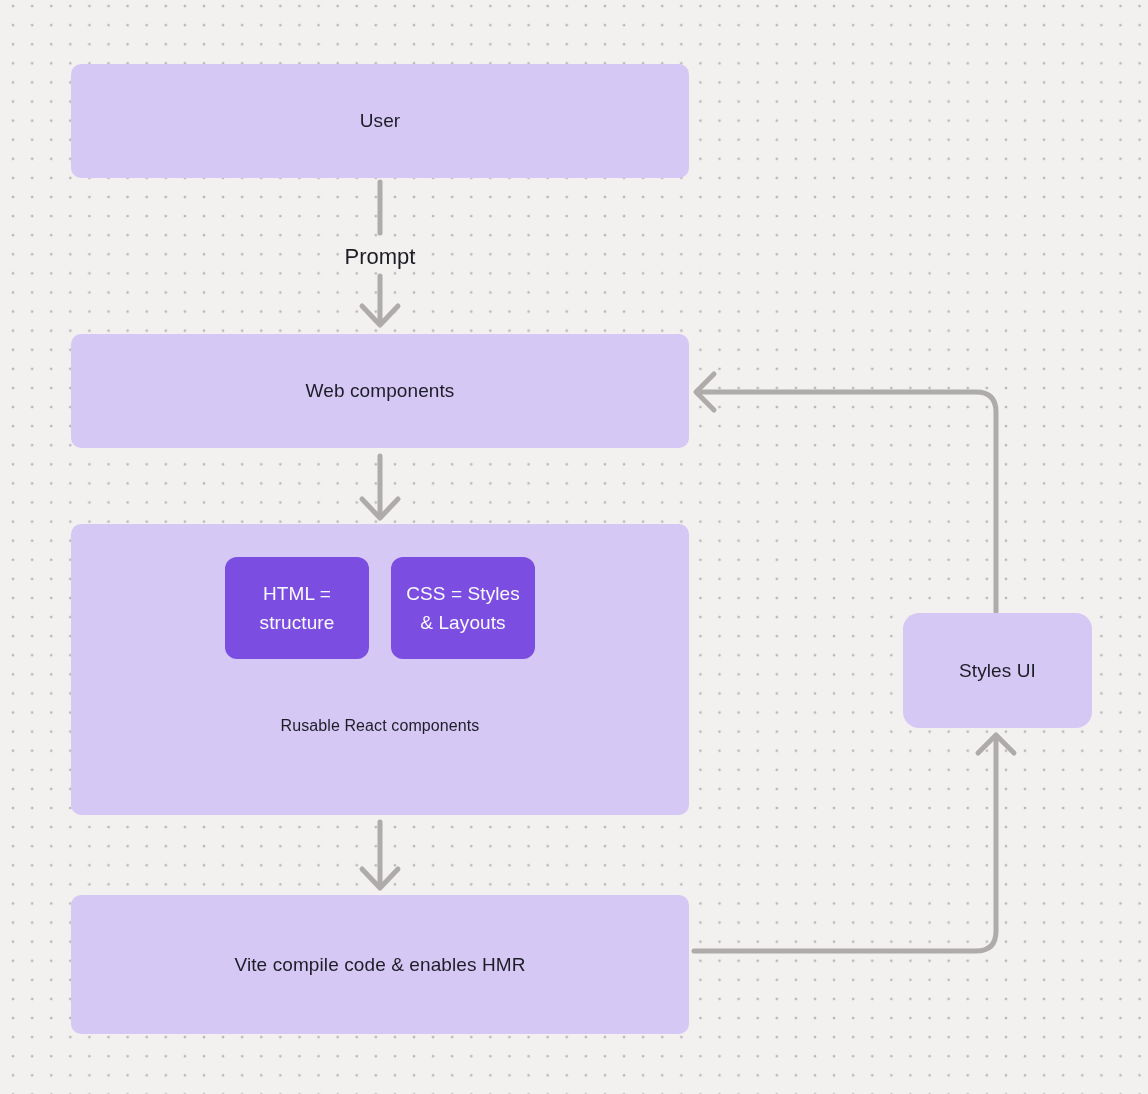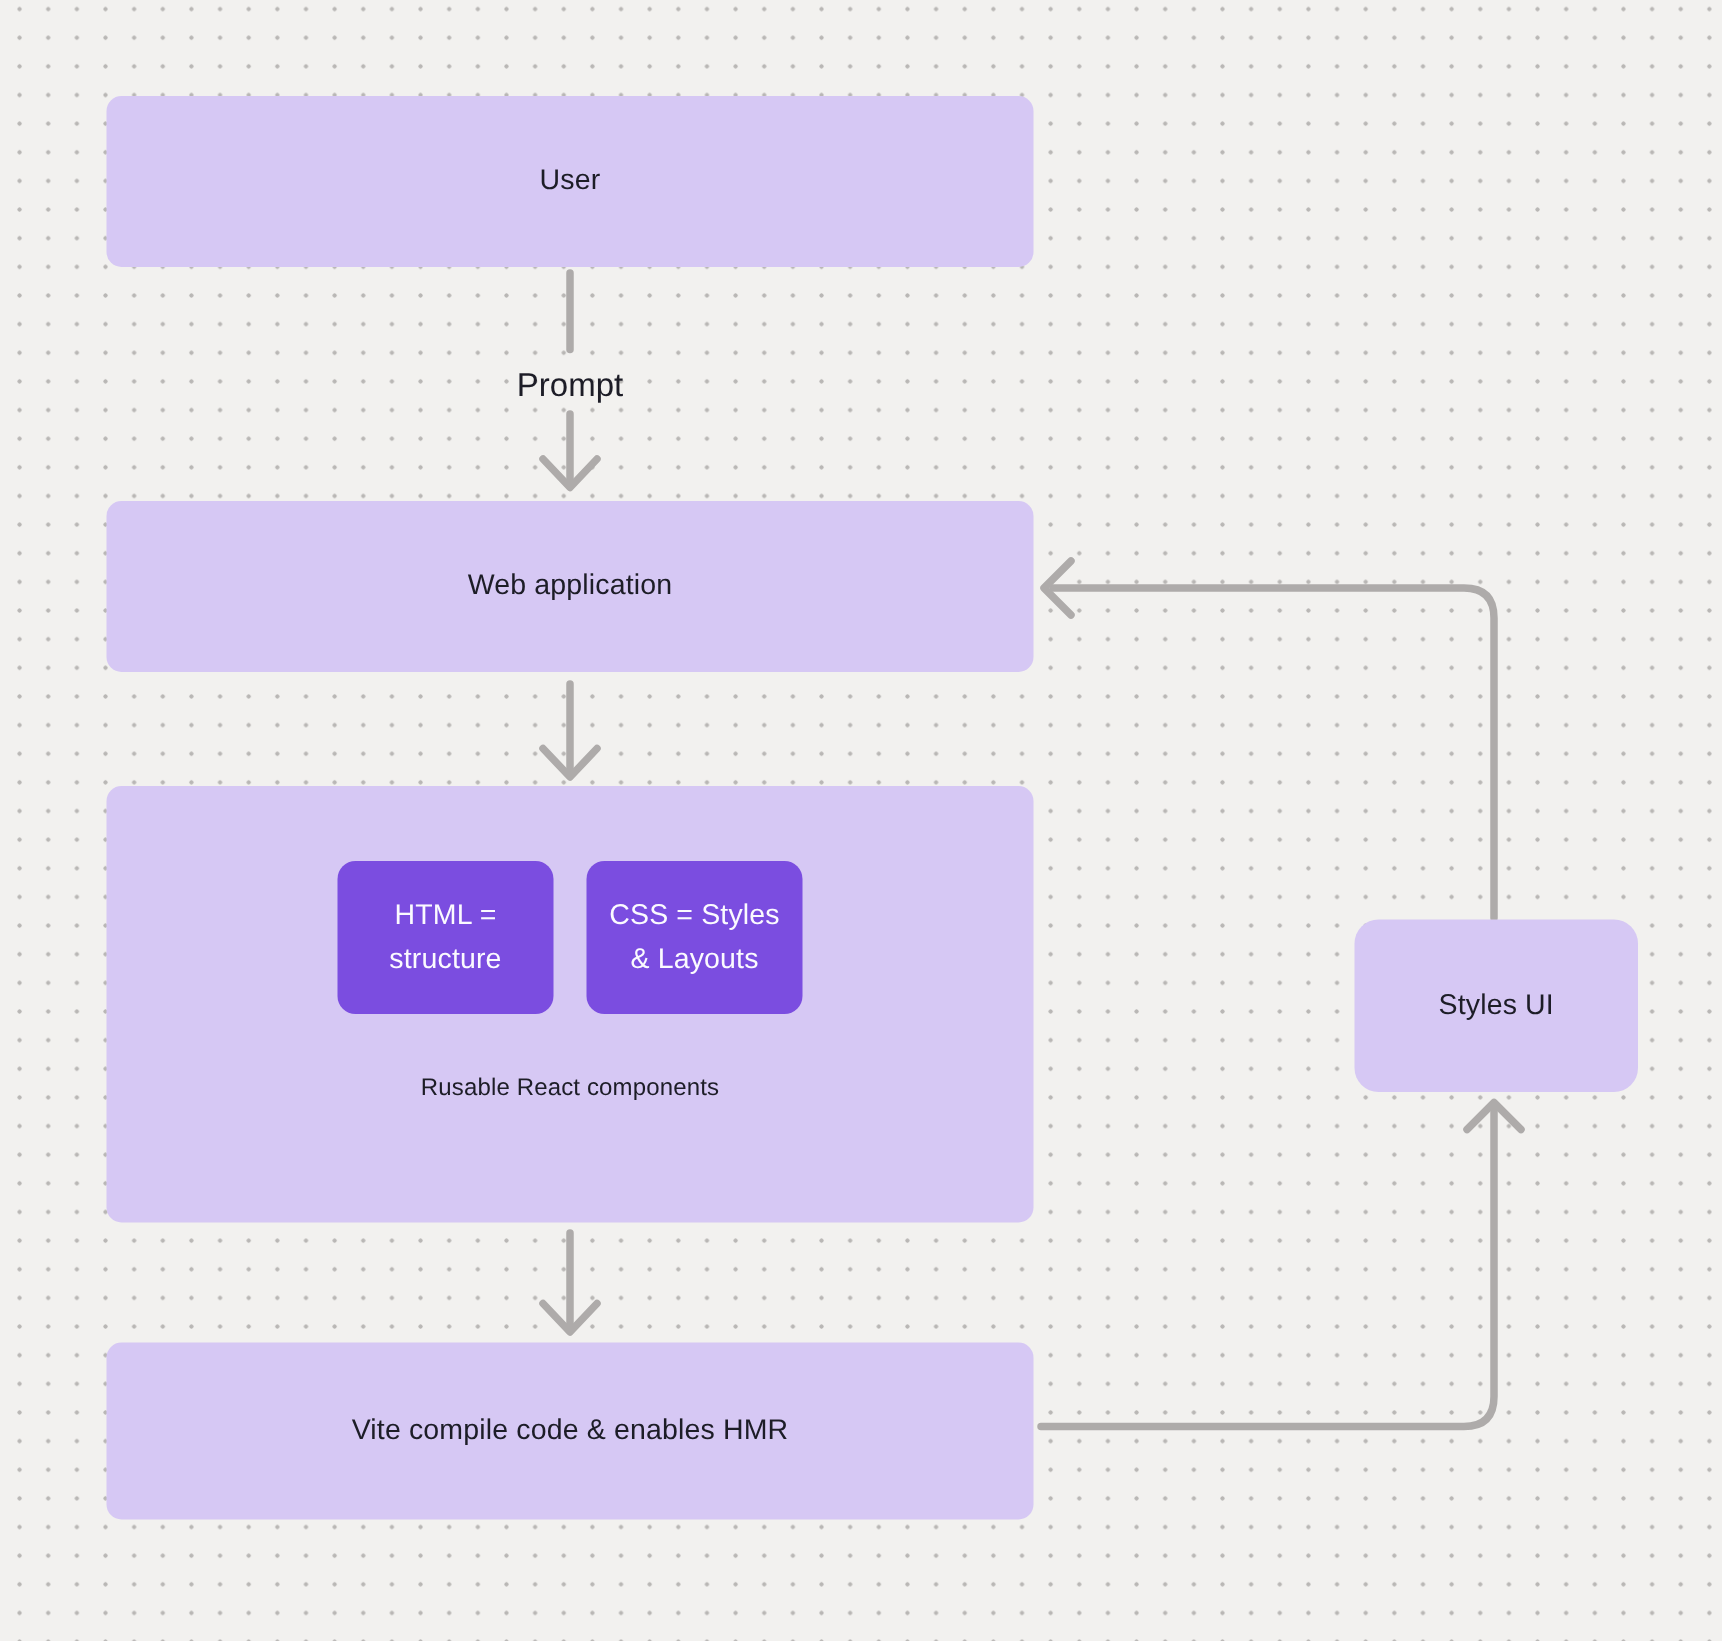--- a/index.html
+++ b/index.html
@@ -39,27 +39,27 @@
     align-items: center;
     justify-content: center;
     color: #1d1d27;
     font-size: 19px;
     font-weight: 500;
     letter-spacing: 0.1px;
   }
   .node-user        { left: 71px;  top: 64px;  width: 618px; height: 114px; }
   .node-webapp      { left: 71px;  top: 334px; width: 618px; height: 114px; }
   .node-components  { left: 71px;  top: 524px; width: 618px; height: 291px; display: block; }
-  .node-vite        { left: 71px;  top: 895px; width: 618px; height: 118px; }
+  .node-vite        { left: 71px;  top: 895px; width: 618px; height: 139px; }
   .node-render-ui   { left: 903px; top: 613px; width: 189px; height: 115px; border-radius: 16px; }
 
   .chip-row {
     position: absolute;
     left: 0;
-    top: 50px;
+    top: 33px;
     width: 100%;
     display: flex;
     justify-content: center;
     gap: 22px;
   }
   .chip {
     width: 144px;
     height: 102px;
     background: #7b4de0;
     border-radius: 12px;
@@ -124,21 +124,21 @@
     </g>
   </svg>
 
   <div class="node node-user">
     <span>User</span>
   </div>
 
   <div class="edge-label">Prompt</div>
 
   <div class="node node-webapp">
-    <span>Web application</span>
+    <span>Web components</span>
   </div>
 
   <div class="node node-components">
     <div class="chip-row">
       <div class="chip">
         <span>HTML = structure</span>
       </div>
       <div class="chip">
         <span>CSS = Styles &amp; Layouts</span>
       </div>

